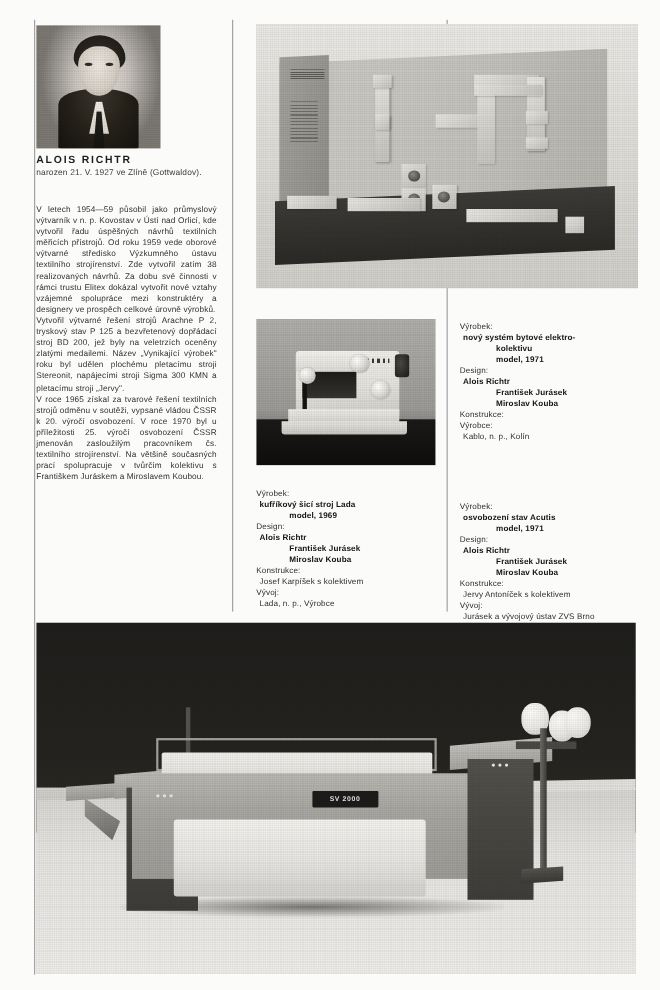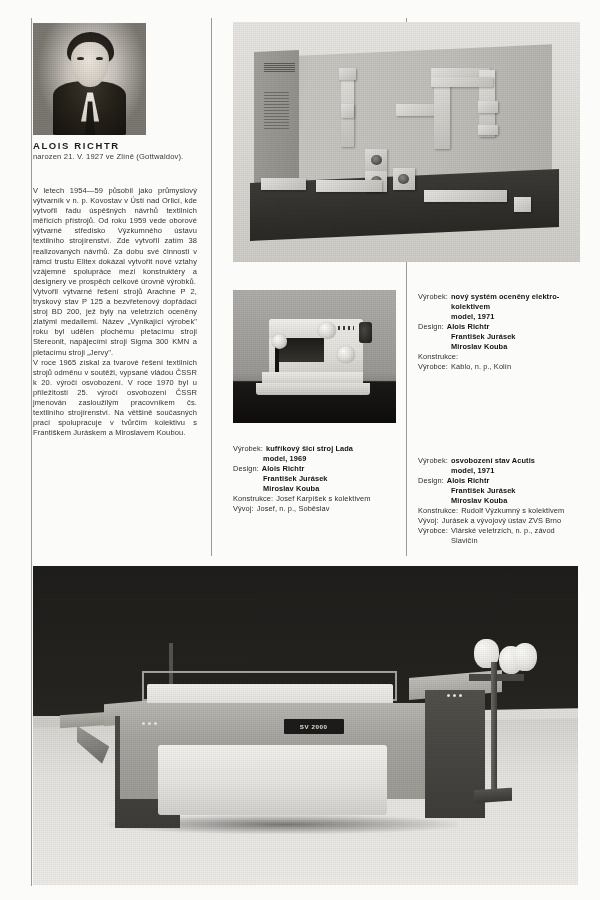--- a/index.html
+++ b/index.html
@@ -190,21 +190,21 @@
   }
 
   
   .caption {
     position: absolute;
     font-size: 7.4px;
     line-height: 10px;
     color: #2e2e2e;
     letter-spacing: .1px;
   }
-  .cap-row { display: flex; align-items: flex-start; }
+  .cap-row { display: flex; align-items: flex-start; flex-direction: column; }
   .cap-key { white-space: nowrap; }
   .cap-val { margin-left: 3px; }
   .cap-val.b { font-weight: bold; color: #141414; }
   .cap-indent { margin-left: 0; font-weight: bold; color: #141414; }
 
   .cap-sewing { left: 233px; top: 444px; width: 170px; }
   .cap-electro { left: 418px; top: 292px; width: 165px; }
   .cap-acutis  { left: 418px; top: 456px; width: 165px; }
 
   
@@ -385,23 +385,23 @@
       <div class="sw-knob" style="left:24%; top:33%; width:9%; height:11%;"></div>
       <div class="sw-knob" style="left:52%; top:24%; width:11%; height:13%;"></div>
       <div class="sw-knob" style="left:64%; top:42%; width:11%; height:13%;"></div>
     </div>
     <div class="grain"></div>
   </div>
 
   <div class="caption cap-electro">
     <div class="cap-row">
       <span class="cap-key">Výrobek:</span>
-      <span class="cap-val b">nový systém oceněny elektro-</span>
-    </div>
-    <div style="padding-left:33px;" class="cap-indent">kolektivem</div>
+      <span class="cap-val b">nový systém bytové elektro-</span>
+    </div>
+    <div style="padding-left:33px;" class="cap-indent">kolektivu</div>
     <div style="padding-left:33px;" class="cap-indent">model, 1971</div>
     <div class="cap-row">
       <span class="cap-key">Design:</span>
       <span class="cap-val b">Alois Richtr</span>
     </div>
     <div style="padding-left:33px;" class="cap-indent">František Jurásek</div>
     <div style="padding-left:33px;" class="cap-indent">Miroslav Kouba</div>
     <div class="cap-row">
       <span class="cap-key">Konstrukce:</span>
     </div>
@@ -422,39 +422,39 @@
       <span class="cap-val b">Alois Richtr</span>
     </div>
     <div style="padding-left:30px;" class="cap-indent">František Jurásek</div>
     <div style="padding-left:30px;" class="cap-indent">Miroslav Kouba</div>
     <div class="cap-row">
       <span class="cap-key">Konstrukce:</span>
       <span class="cap-val">Josef Karpíšek s kolektivem</span>
     </div>
     <div class="cap-row">
       <span class="cap-key">Vývoj:</span>
-      <span class="cap-val">Josef, n. p., Soběslav</span>
+      <span class="cap-val">Lada, n. p., Výrobce</span>
     </div>
   </div>
 
   <div class="caption cap-acutis">
     <div class="cap-row">
       <span class="cap-key">Výrobek:</span>
       <span class="cap-val b">osvobození stav Acutis</span>
     </div>
     <div style="padding-left:33px;" class="cap-indent">model, 1971</div>
     <div class="cap-row">
       <span class="cap-key">Design:</span>
       <span class="cap-val b">Alois Richtr</span>
     </div>
     <div style="padding-left:33px;" class="cap-indent">František Jurásek</div>
     <div style="padding-left:33px;" class="cap-indent">Miroslav Kouba</div>
     <div class="cap-row">
       <span class="cap-key">Konstrukce:</span>
-      <span class="cap-val">Rudolf Výzkumný s kolektivem</span>
+      <span class="cap-val">Jervy Antoníček s kolektivem</span>
     </div>
     <div class="cap-row">
       <span class="cap-key">Vývoj:</span>
       <span class="cap-val">Jurásek a vývojový ústav ZVS Brno</span>
     </div>
     <div class="cap-row">
       <span class="cap-key">Výrobce:</span>
       <span class="cap-val">Vlárské veletrzích, n. p., závod Slavičín</span>
     </div>
   </div>

